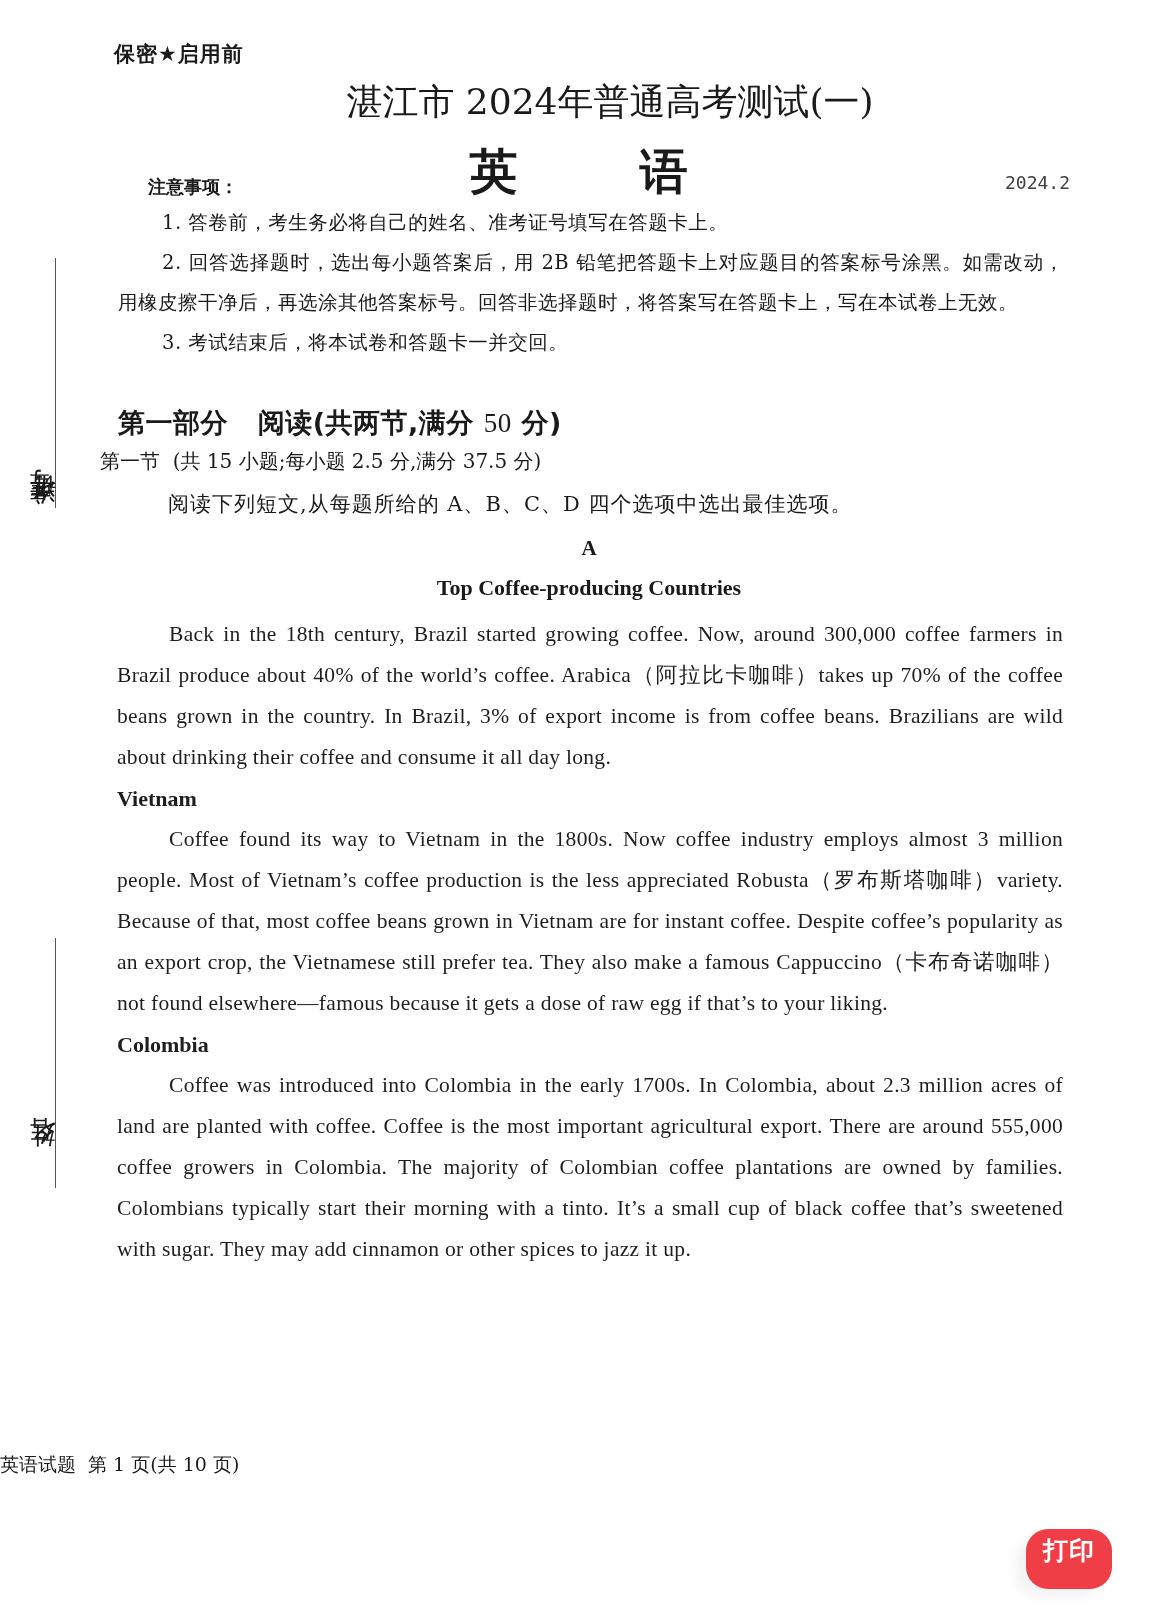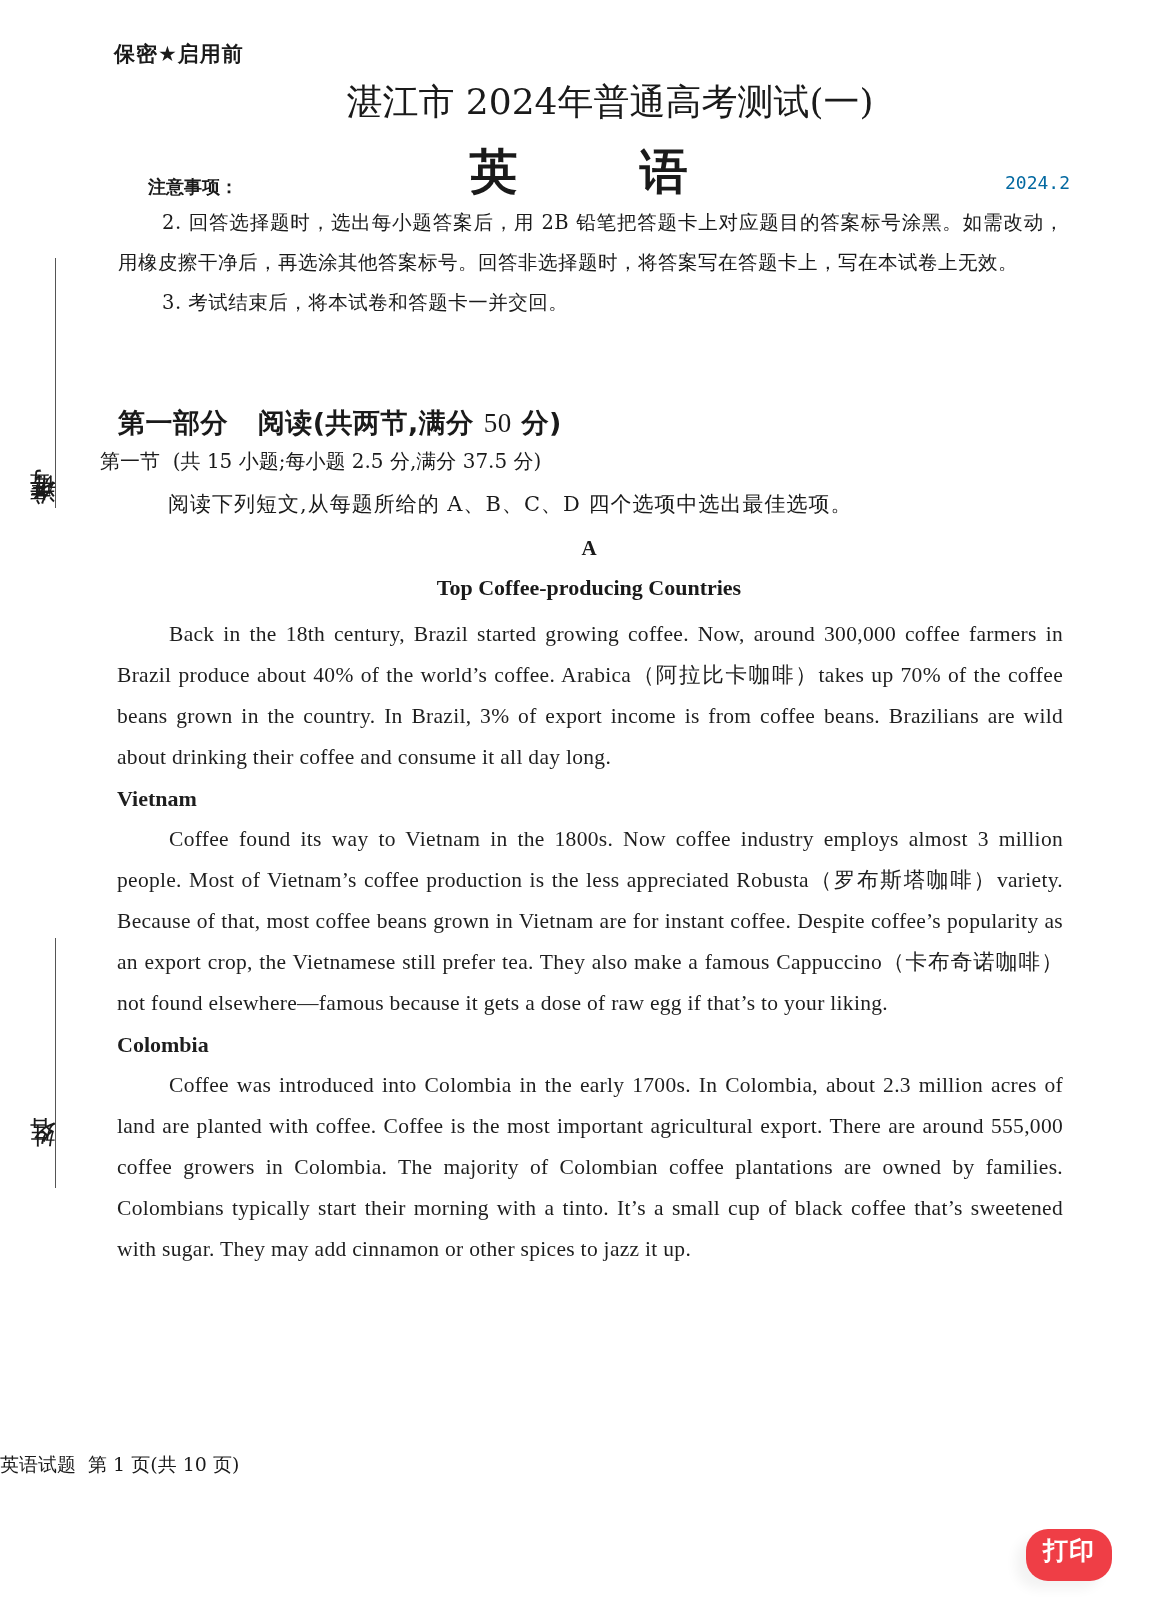--- a/index.html
+++ b/index.html
@@ -37,21 +37,21 @@
       text-align: center;
       font-family: "DejaVu Sans", "Liberation Sans", sans-serif;
       font-weight: bold;
       font-size: 48px;
       letter-spacing: 1.1em;
     }
     .exam-date {
       right: 100px; top: 172px;
       font-family: "DejaVu Sans Mono", "Liberation Mono", monospace;
       font-size: 18px;
-      color: #0369a1;
+      color: #404040;
     }
     .notice-heading {
       left: 118px; top: 175px;
       font-family: "DejaVu Sans", "Liberation Sans", sans-serif;
       font-weight: bold;
       font-size: 18px;
       margin-left: 30px;
     }
 
     
@@ -139,21 +139,21 @@
     .page-footer {
       left: 0; width: 1160px; top: 1452px;
       text-align: left;
       font-family: "DejaVu Serif", "Liberation Serif", serif;
       font-size: 19px;
       white-space: pre;
     }
 
     .print-button {
       left: 1026px; top: 1529px;
-      width: 86px; height: 52px;
+      width: 86px; height: 60px;
       border-radius: 22px;
       background: #ef3e46;
       color: #ffffff;
       font-family: "DejaVu Sans", "Liberation Sans", sans-serif;
       font-weight: bold;
       font-size: 25px;
       text-align: center;
       line-height: 44px;
       letter-spacing: 1px;
       cursor: pointer;
@@ -163,20 +163,21 @@
 </head>
 <body>
 
 <div class="abs confidential">保密★启用前</div>
 <div class="abs exam-title">湛江市 2024年普通高考测试(一)</div>
 <div class="abs notice-heading">注意事项：</div>
 <div class="abs subject-title">英 语</div>
 <div class="abs exam-date">2024.2</div>
 
 <div class="abs instructions">
+  <p>1. 答卷前，考生务必将自己的姓名、准考证号填写在答题卡上。</p>
   <p>2. 回答选择题时，选出每小题答案后，用 2B 铅笔把答题卡上对应题目的答案标号涂黑。如需改动，用橡皮擦干净后，再选涂其他答案标号。回答非选择题时，将答案写在答题卡上，写在本试卷上无效。</p>
   <p>3. 考试结束后，将本试卷和答题卡一并交回。</p>
 </div>
 
 <div class="abs part-heading"><span>第一部分   阅读(共两节,满分 </span><span class="num">50</span><span> 分)</span></div>
 <div class="abs section-heading">第一节  (共 15 小题;每小题 2.5 分,满分 37.5 分)</div>
 <div class="abs directions">阅读下列短文,从每题所给的 A、B、C、D 四个选项中选出最佳选项。</div>
 
 <div class="abs passage-letter">A</div>
 <div class="abs passage-title">Top Coffee-producing Countries</div>

